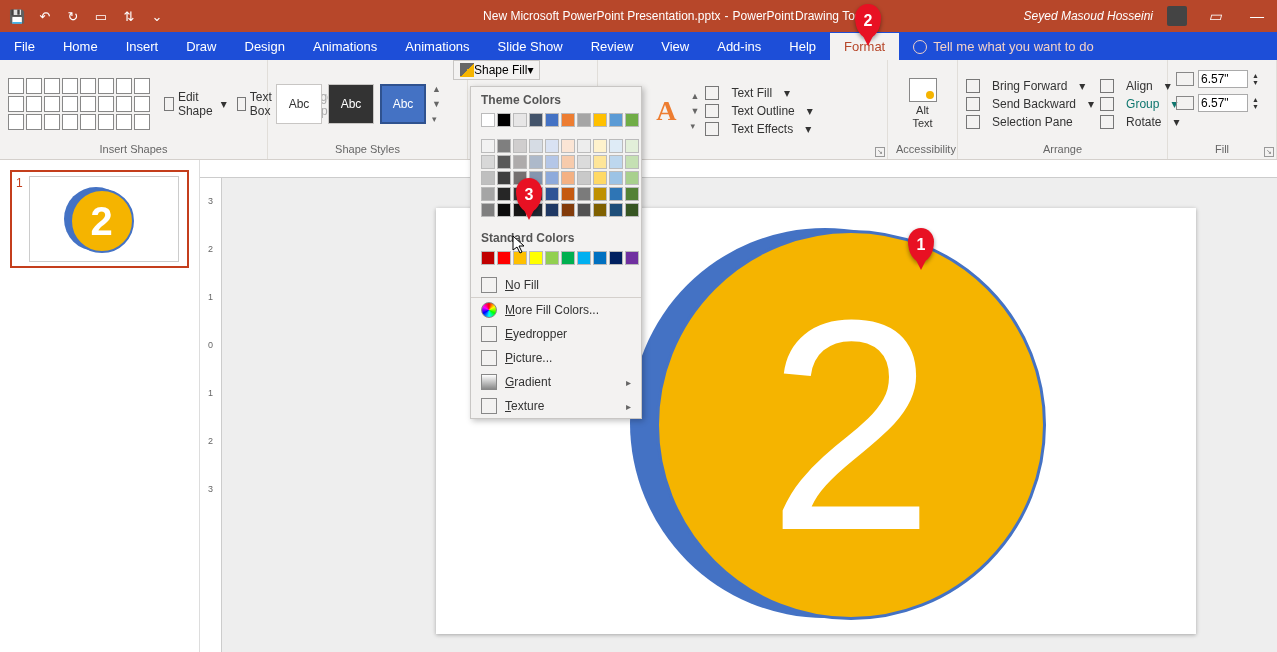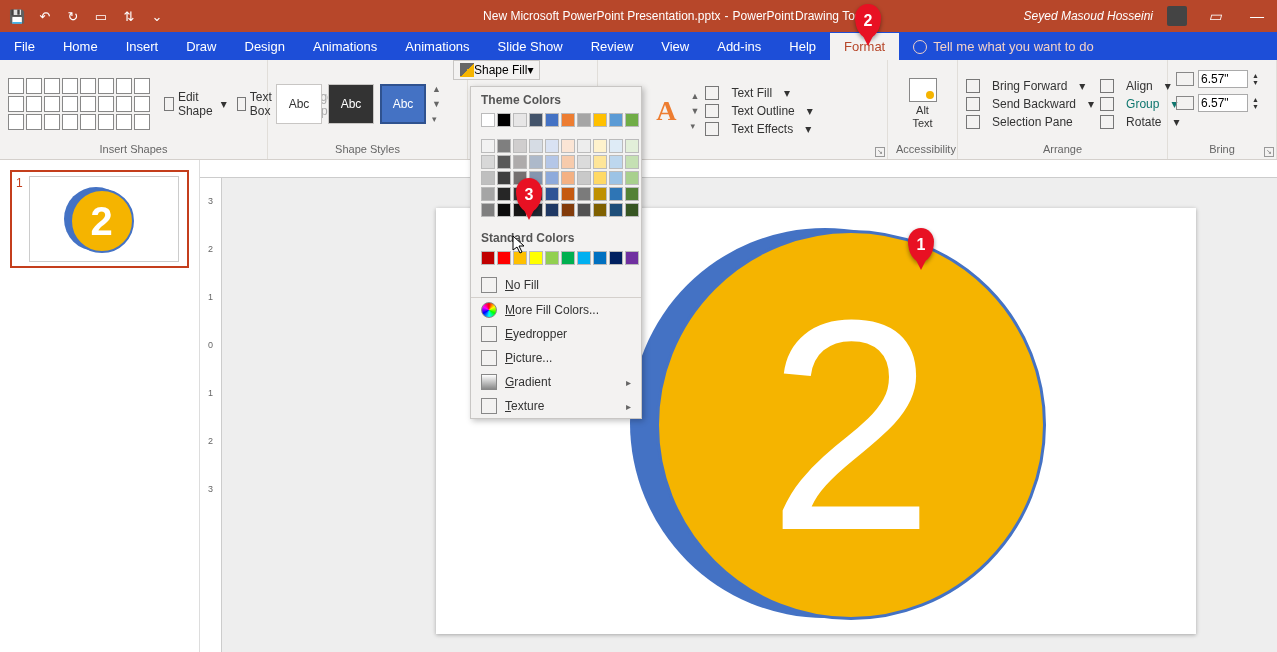--- a/index.html
+++ b/index.html
@@ -313,21 +313,21 @@
         </div>
       <div class="size-row">
           <span class="size-ic"></span>
           <input class="size-input" value="6.57&quot;" style="">
           <span class="spin">
             <span>▲</span>
             <span>▼</span>
           </span>
         </div>
     </div>
-    <div class="group-label">Bring</div>
+    <div class="group-label">Fill</div>
     <div class="launcher">↘</div>
   </div>
 </div>
 
 <div class="shape-fill-btn">
   <span class="bucket-icon"></span>
   <span>Shape Fill</span>
   <span>▾</span>
 </div>
 

